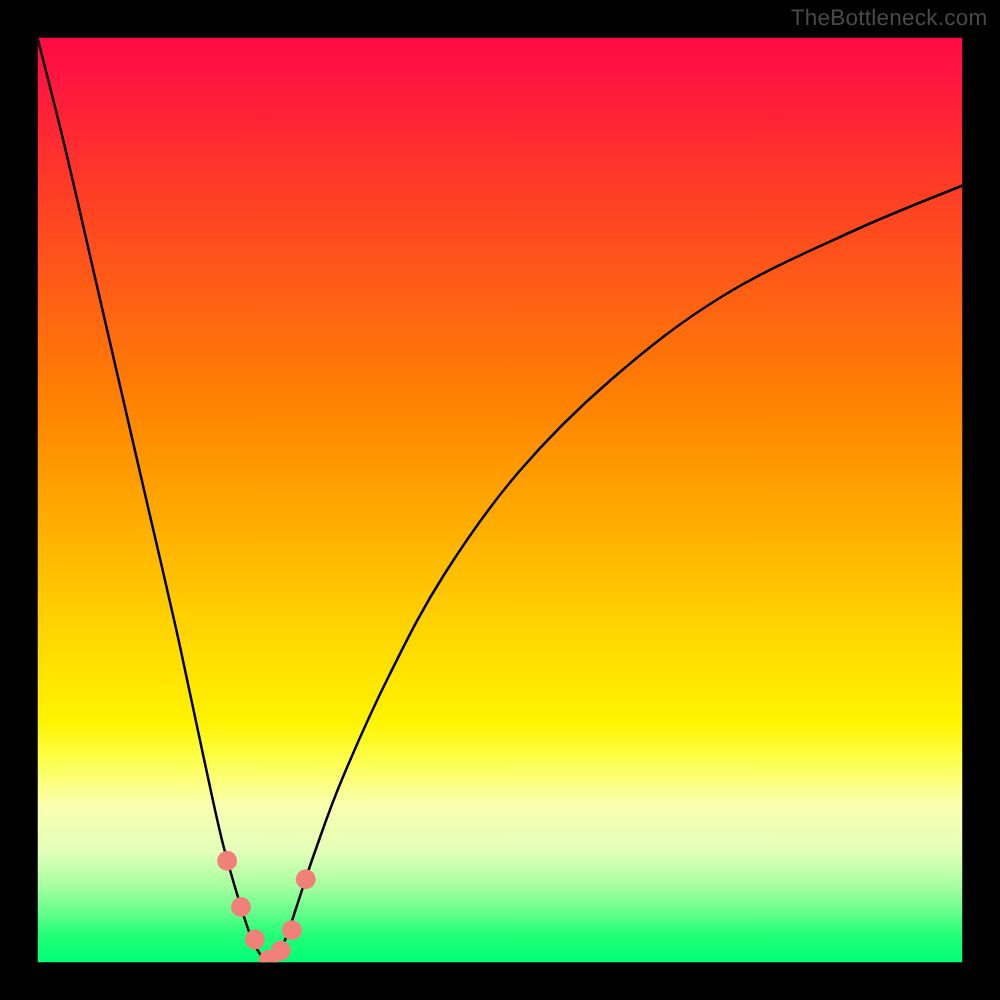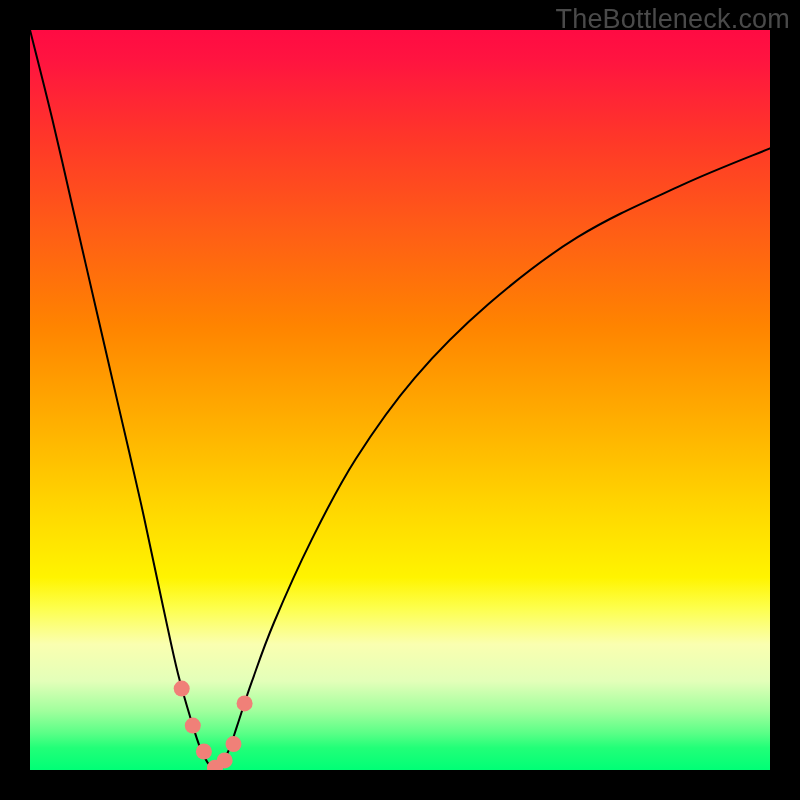--- a/index.html
+++ b/index.html
@@ -17,21 +17,21 @@
     top: 0;
     width: 800px;
     height: 800px;
     background: #000;
   }
   .watermark {
     position: absolute;
     top: 4px;
     right: 10px;
     color: #4a4a4a;
-    font-size: 27px;
+    font-size: 18px;
     font-weight: 500;
     letter-spacing: 0.2px;
     z-index: 50;
     margin-left: 40px;
   }
   .plot-area {
     position: absolute;
     left: 30px;
     top: 30px;
     width: 740px;

